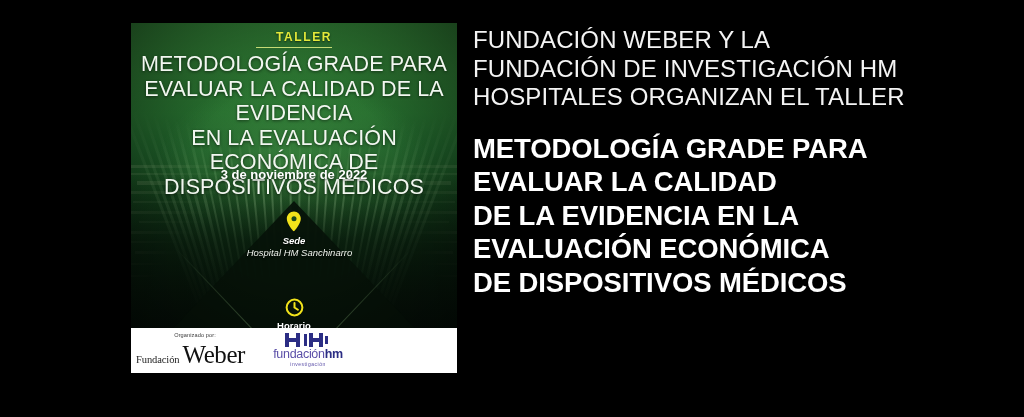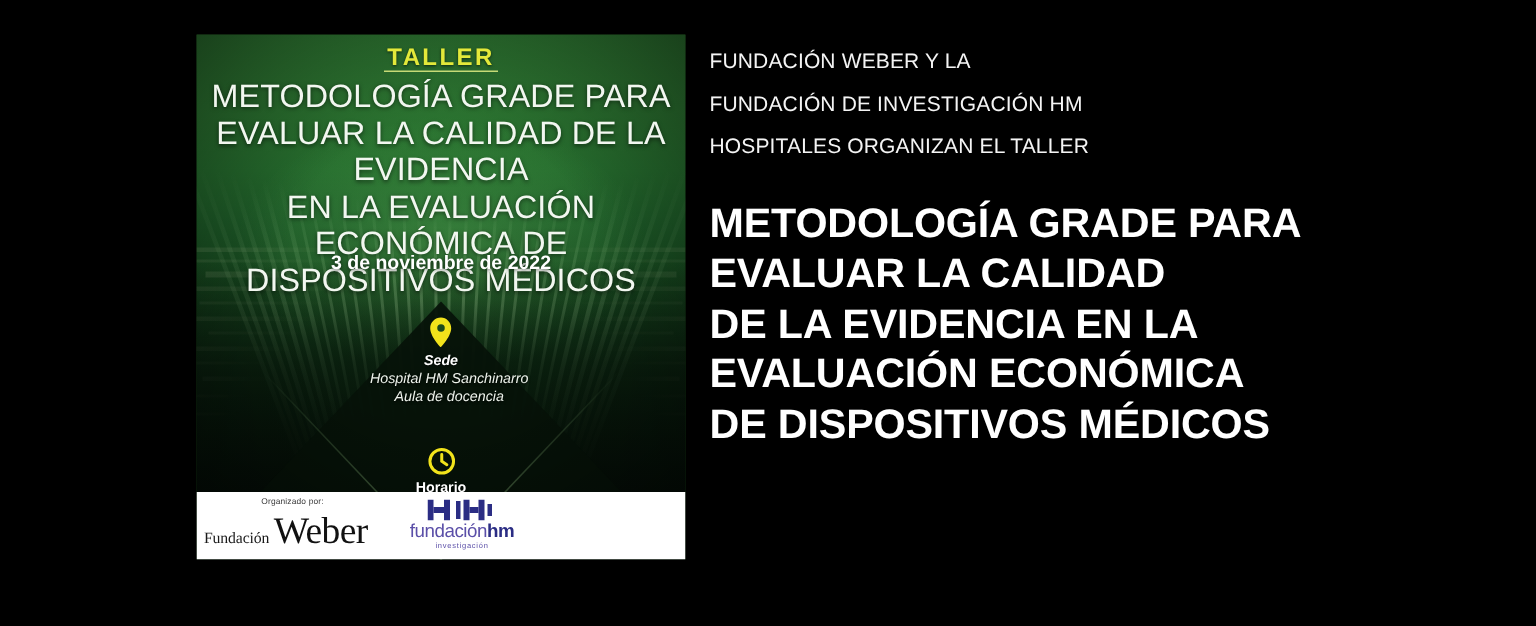--- a/index.html
+++ b/index.html
@@ -45,22 +45,23 @@
   }
   .wedge-edge-l{left:50%;transform-origin:50% 100%;transform:translateX(-50%) rotate(43.5deg);}
   .wedge-edge-r{left:50%;transform-origin:50% 100%;transform:translateX(-50%) rotate(-43.5deg);}
   .vignette{position:absolute;inset:0;background:radial-gradient(ellipse 78% 70% at 50% 45%,rgba(0,0,0,0) 40%,rgba(0,0,0,.55) 100%);}
 
   
   .poster-content{position:absolute;inset:0;text-align:center;}
 
   .kicker{
     position:absolute;top:7px;left:0;width:100%;
-    color:#e3e93a;font-size:16px;font-weight:700;letter-spacing:1.6px;
+    color:#e3e93a;font-size:12px;font-weight:700;letter-spacing:1.6px;
     text-shadow:0 1px 2px rgba(0,0,0,.6);
+    padding-left:10px;
   }
   .kicker-rule{
     position:absolute;top:23.5px;left:50%;transform:translateX(-50%);
     width:76px;height:1.5px;background:#cfe07a;opacity:.95;
   }
 
   .poster-title{
     position:absolute;top:29px;left:6px;width:314px;
     color:#f2f7f0;font-size:21.5px;line-height:24.5px;font-weight:400;
     letter-spacing:.1px;text-shadow:0 1px 3px rgba(0,0,0,.55);
@@ -105,21 +106,21 @@
   .hm-word b{color:#2b2d84;}
   .hm-sub{font-size:5px;color:#5b4fa8;letter-spacing:.5px;text-align:center;line-height:7px;}
   .m3-row{display:flex;align-items:center;gap:6px;margin-top:1px;}
   .m3-mark{font-size:21px;font-weight:700;color:#e2231a;letter-spacing:-1.6px;line-height:21px;font-family:"Liberation Sans",sans-serif;}
   .m3-tag{font-size:7.6px;font-weight:700;color:#111;line-height:9.5px;}
   .divider{position:absolute;left:0;top:4px;width:1px;height:37px;background:#cfd8b0;transform:rotate(10deg);}
 
   
   .right{position:absolute;left:473px;top:26px;width:530px;}
   .lead{
-    color:#f4f4f4;font-size:14px;line-height:28.5px;font-weight:400;
+    color:#f4f4f4;font-size:24px;line-height:28.5px;font-weight:400;
     letter-spacing:.1px;white-space:pre-line;
   }
   .headline{
     margin-top:20px;
     color:#ffffff;font-size:27.5px;line-height:33.5px;font-weight:700;
     letter-spacing:-.1px;white-space:pre-line;
   }
 </style>
 </head>
 <body>
@@ -209,21 +210,20 @@
 
       <div class="poster-date">3 de noviembre de 2022</div>
 
       <div class="info-block info-venue">
         <svg class="info-icon" width="16" height="21" viewBox="0 0 16 21">
           <path d="M8 0.6C4.0 0.6 0.8 3.8 0.8 7.8c0 5.2 6.3 12.0 6.6 12.3.2.2.6.2.8 0 .3-.3 6.6-7.1 6.6-12.3C14.8 3.8 11.6 .6 8 .6z" fill="#f2e31b"></path>
           <circle cx="8" cy="7.7" r="2.5" fill="#1d4a1c"></circle>
         </svg>
         <div class="info-head">Sede</div>
         <div class="info-line">Hospital HM Sanchinarro</div>
-        <div class="info-line">Aula de docencia</div>
       </div>
 
       <div class="info-block info-time">
         <svg class="info-icon" width="19" height="19" viewBox="0 0 20 20">
           <circle cx="10" cy="10" r="8.3" fill="none" stroke="#f2e31b" stroke-width="2.1"></circle>
           <path d="M10 5.2V10l3.6 2.4" fill="none" stroke="#f2e31b" stroke-width="2.1" stroke-linecap="round"></path>
         </svg>
         <div class="info-head">Horario</div>
         <div class="info-line">16:30h - 19:30h</div>
       </div>

